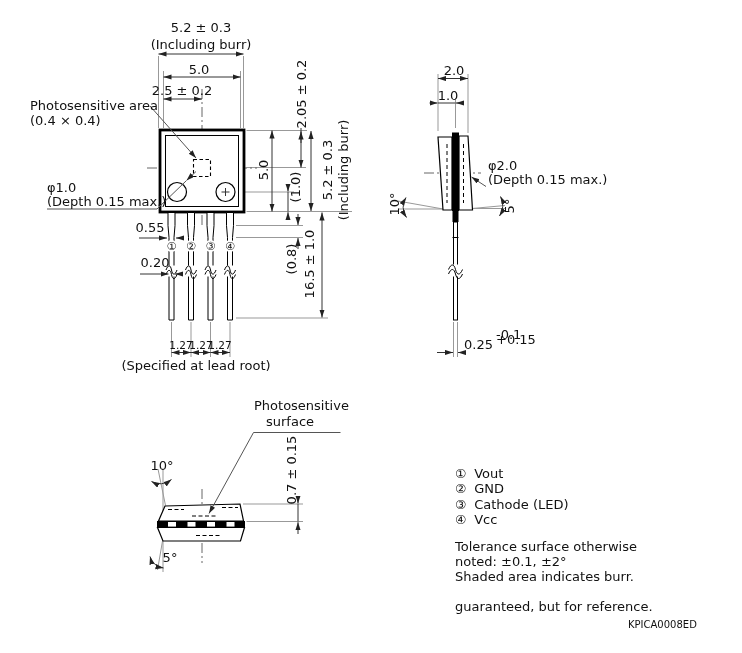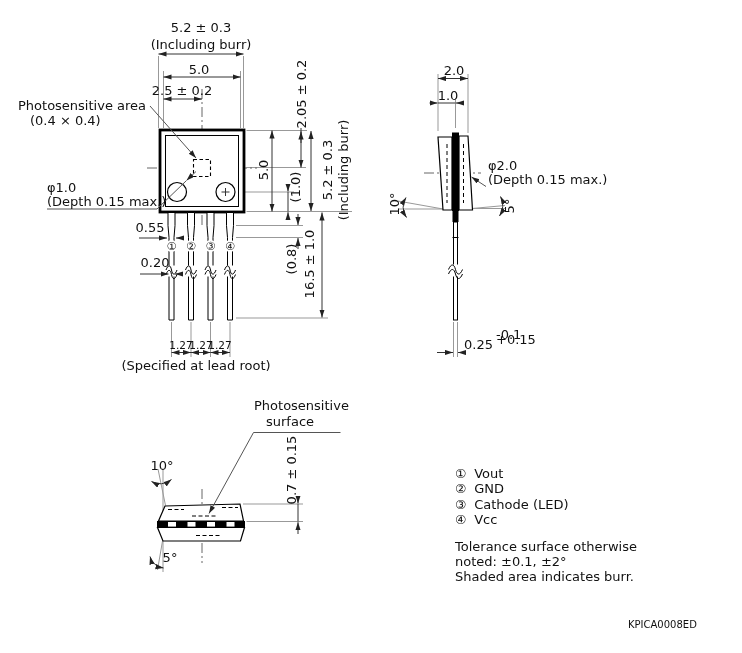--- a/index.html
+++ b/index.html
@@ -193,21 +193,21 @@
       <path d="M196 171.5 L186.5 180.5" marker-end="url(#arr)"></path>
       <path d="M486 186.5 L471.5 177" marker-end="url(#arr)"></path>
       <path d="M340.5 432.5 H253.5 L209 513.5" marker-end="url(#arr)"></path>
     </g>
   </svg>
 
   <div class="h" style="left:201px;top:27px">5.2 ± 0.3</div>
   <div class="h" style="left:201px;top:44px">(Including burr)</div>
   <div class="h" style="left:199px;top:69px">5.0</div>
   <div class="h" style="left:182px;top:90px">2.5 ± 0.2</div>
-  <div class="l" style="left:18px;top:99px">Photosensitive area</div>
+  <div class="l" style="left:30px;top:99px">Photosensitive area</div>
   <div class="l" style="left:30px;top:114px">(0.4 × 0.4)</div>
   <div class="l" style="left:47px;top:181px">φ1.0</div>
   <div class="l" style="left:47px;top:195px">(Depth 0.15 max.)</div>
   <div class="v" style="left:301px;top:94px">2.05 ± 0.2</div>
   <div class="v" style="left:263px;top:170px">5.0</div>
   <div class="v" style="left:295px;top:187px">(1.0)</div>
   <div class="v" style="left:327px;top:170px">5.2 ± 0.3</div>
   <div class="v" style="left:343px;top:170px">(Including burr)</div>
   <div class="h" style="left:150px;top:227px">0.55</div>
   <div class="h" style="left:155px;top:262px">0.20</div>
@@ -247,16 +247,17 @@
   <div class="l legend-item" style="left:455px;top:498px">
     <span class="legend-num">③</span><span>Cathode (LED)</span>
   </div>
   <div class="l legend-item" style="left:455px;top:513px">
     <span class="legend-num">④</span><span>Vcc</span>
   </div>
 
   <div class="l" style="left:455px;top:540px">Tolerance surface otherwise</div>
   <div class="l" style="left:455px;top:555px">noted: ±0.1, ±2°</div>
   <div class="l" style="left:455px;top:570px">Shaded area indicates burr.</div>
+  <div class="l" style="left:455px;top:600px">guaranteed, but for reference.</div>
 
   <div class="l f15" style="left:628px;top:620px">KPICA0008ED</div>
 
 </div>
 
 </body></html>

